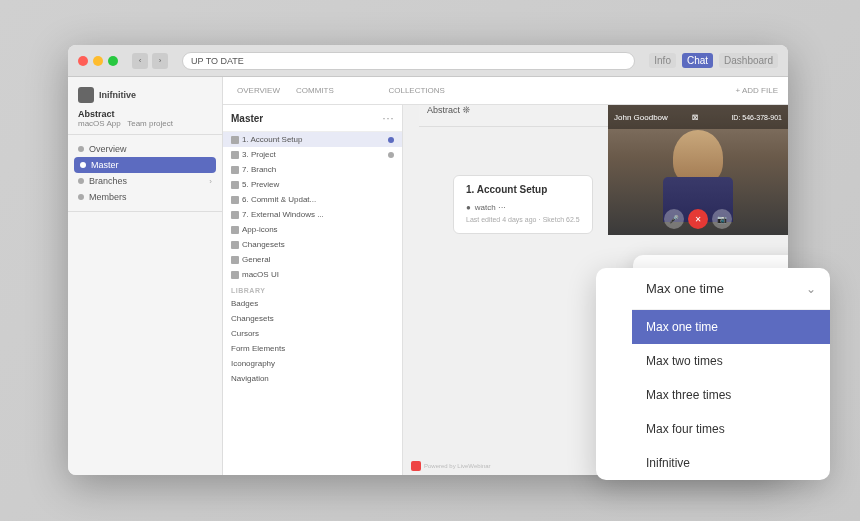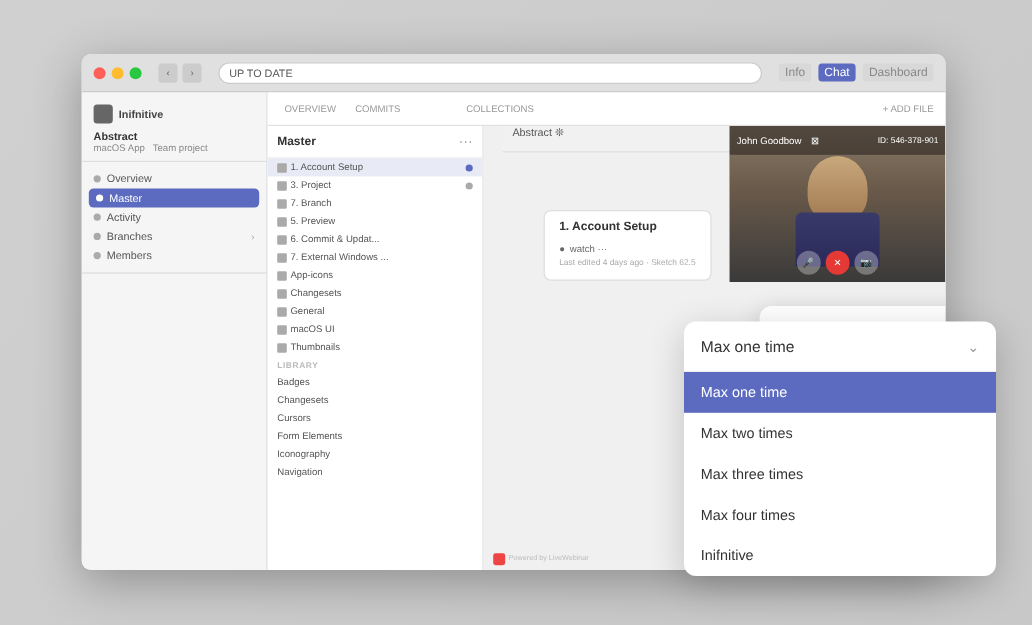--- a/index.html
+++ b/index.html
@@ -345,21 +345,21 @@
       top: 0;
       left: 0;
       right: 0;
       height: 18px;
       background: rgba(0,0,0,0.4);
       display: flex;
       align-items: center;
       padding: 12px 6px;
       font-size: 8px;
       color: #fff;
-      gap: 4px;
+      gap: 20px;
     }
 
     .video-id {
       margin-left: auto;
       font-size: 7px;
     }
 
     .video-controls {
       position: absolute;
       bottom: 6px;
@@ -478,26 +478,27 @@
 
     .form-btn-confirm {
       background: #9c27b0;
     }
 
     
     .dropdown-popup {
       position: absolute;
       right: 30px;
       top: 268px;
-      width: 260px;
+      width: 234px;
       background: #fff;
       border-radius: 10px;
       box-shadow: 0 8px 30px rgba(0,0,0,0.2);
       overflow: hidden;
       z-index: 20;
+      padding-left: 36px;
     }
 
     .dropdown-header {
       height: 42px;
       border-bottom: 1px solid #f0f0f0;
       display: flex;
       align-items: center;
       padding: 0 14px;
     }
 
@@ -645,24 +646,20 @@
           <div class="sidebar-item">
             <div class="dot"></div>
             <span>Overview</span>
           </div>
           <div class="sidebar-item active">
             <div class="dot" style="background:#fff"></div>
             <span>Master</span>
           </div>
           <div class="sidebar-item">
             <div class="dot"></div>
-            <span>Activity</span>
-          </div>
-          <div class="sidebar-item">
-            <div class="dot"></div>
             <span>Branches</span>
             <span style="margin-left:auto;font-size:8px;color:#aaa;">›</span>
           </div>
           <div class="sidebar-item">
             <div class="dot"></div>
             <span>Members</span>
           </div>
         </div>
       </div>
 
@@ -720,24 +717,20 @@
               <div class="file-icon"></div>
               <span class="file-name">Changesets</span>
             </div>
             <div class="file-item">
               <div class="file-icon"></div>
               <span class="file-name">General</span>
             </div>
             <div class="file-item">
               <div class="file-icon"></div>
               <span class="file-name">macOS UI</span>
-            </div>
-            <div class="file-item">
-              <div class="file-icon"></div>
-              <span class="file-name">Thumbnails</span>
             </div>
 
             <div class="files-group-title">LIBRARY</div>
             <div class="file-item">
               <span class="file-name">Badges</span>
             </div>
             <div class="file-item">
               <span class="file-name">Changesets</span>
             </div>
             <div class="file-item">

